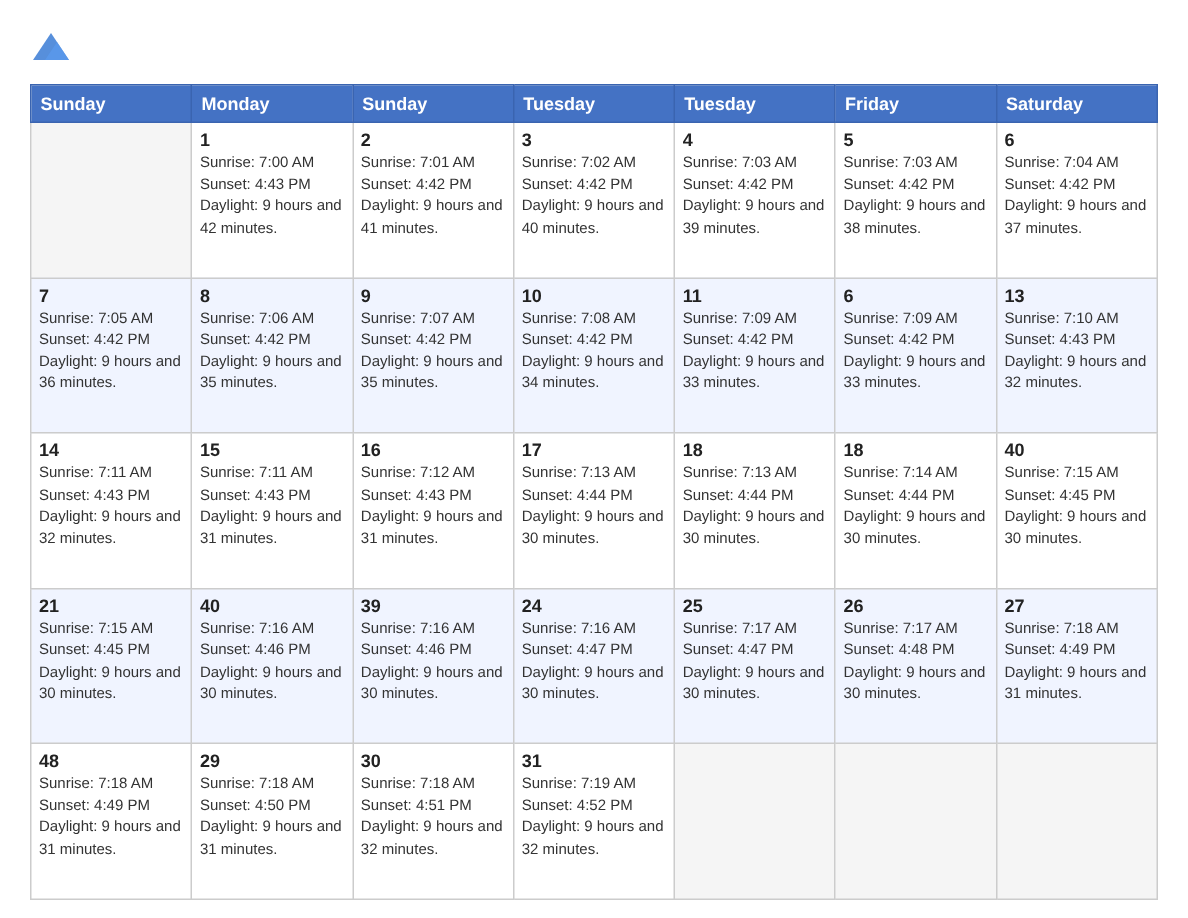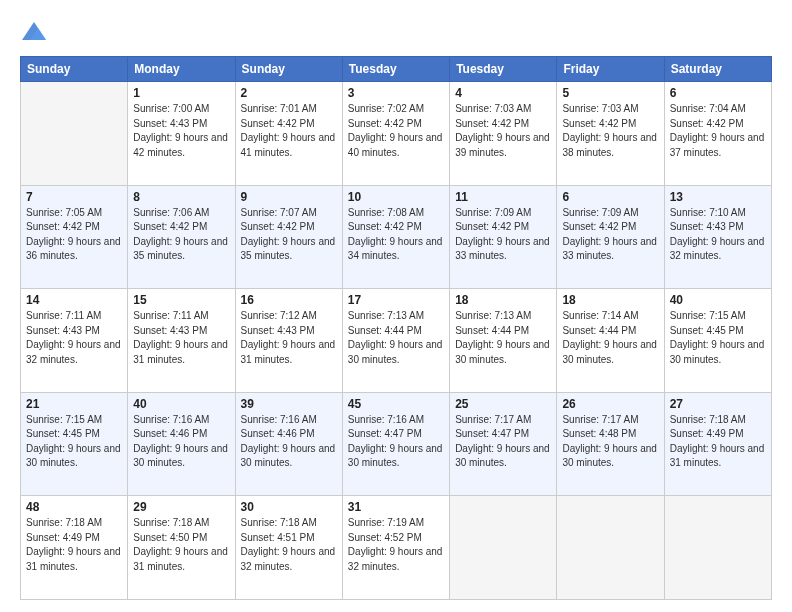--- a/index.html
+++ b/index.html
@@ -232,21 +232,21 @@
           </td>
           <td>
             <div class="day-number">40</div>
             <div class="day-info">Sunrise: 7:16 AM<br>Sunset: 4:46 PM<br>Daylight: 9 hours and 30 minutes.</div>
           </td>
           <td>
             <div class="day-number">39</div>
             <div class="day-info">Sunrise: 7:16 AM<br>Sunset: 4:46 PM<br>Daylight: 9 hours and 30 minutes.</div>
           </td>
           <td>
-            <div class="day-number">45</div>
+            <div class="day-number">24</div>
             <div class="day-info">Sunrise: 7:16 AM<br>Sunset: 4:47 PM<br>Daylight: 9 hours and 30 minutes.</div>
           </td>
           <td>
             <div class="day-number">25</div>
             <div class="day-info">Sunrise: 7:17 AM<br>Sunset: 4:47 PM<br>Daylight: 9 hours and 30 minutes.</div>
           </td>
           <td>
             <div class="day-number">26</div>
             <div class="day-info">Sunrise: 7:17 AM<br>Sunset: 4:48 PM<br>Daylight: 9 hours and 30 minutes.</div>
           </td>

